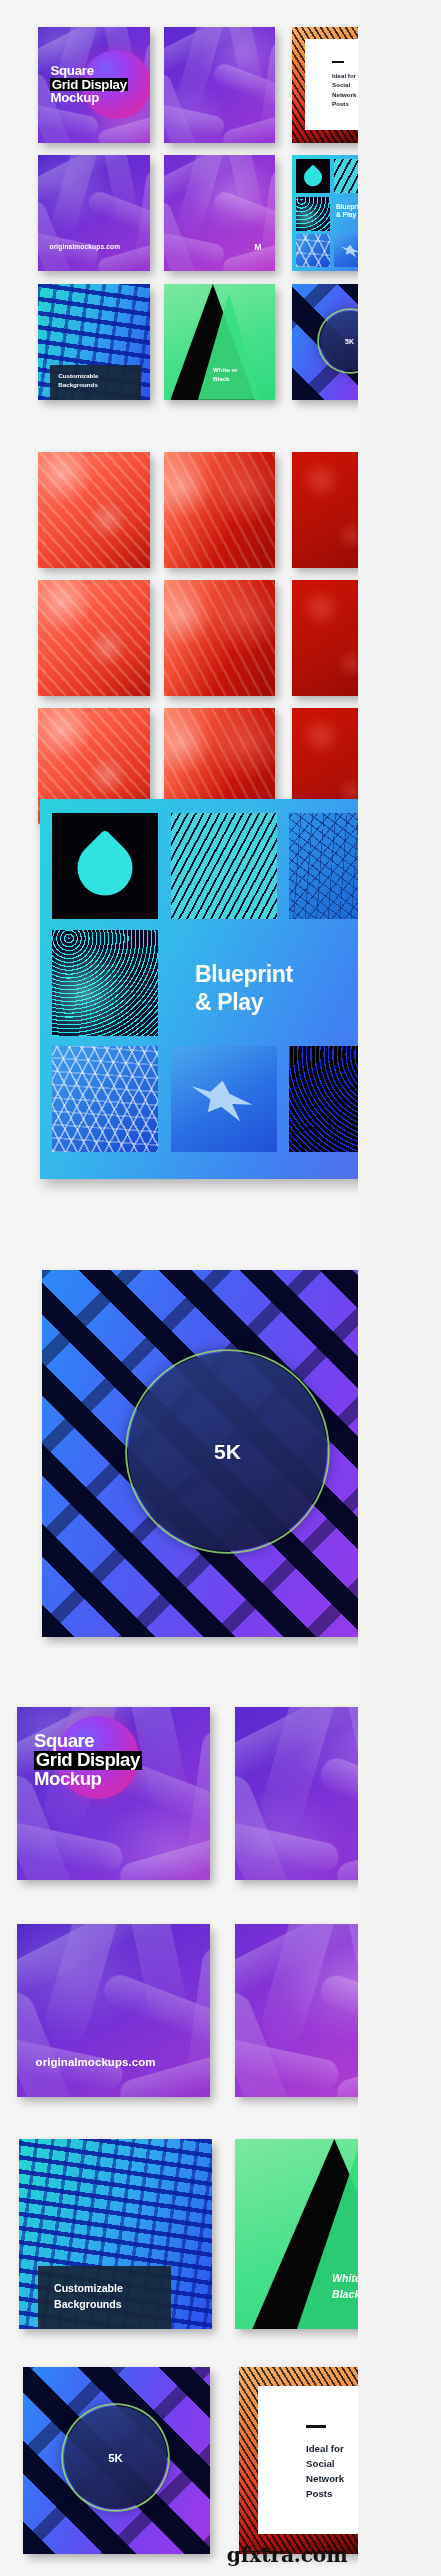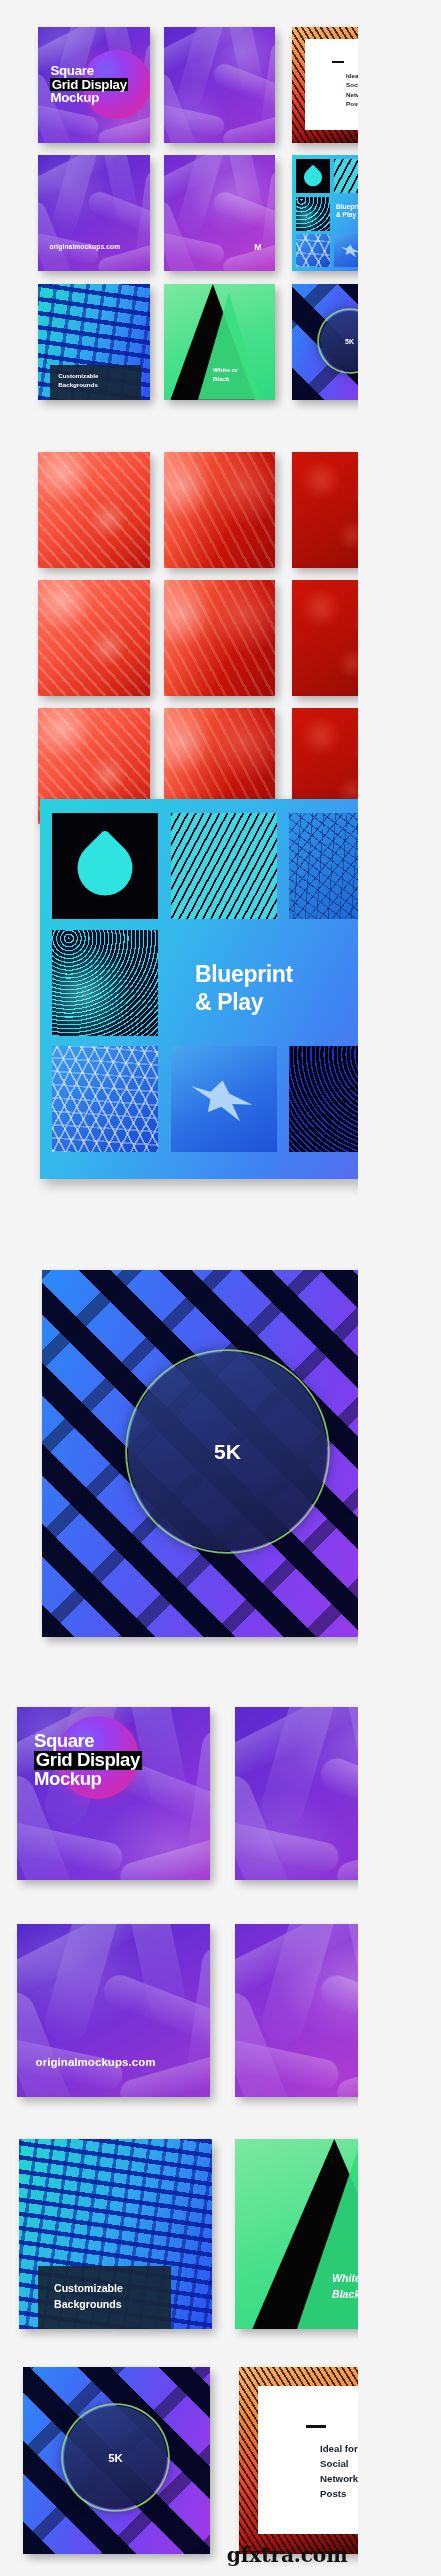--- a/index.html
+++ b/index.html
@@ -73,21 +73,21 @@
     box-shadow:0 0 16px rgba(200,40,170,.45);
   }
 
   
   .headline{position:absolute;z-index:3;color:#fff;font-weight:700;line-height:1.02;}
   .headline .ln{display:block;white-space:nowrap;}
   .headline .ln.inv{background:#000;padding:0 .10em;display:inline-block;}
 
   
   .lbl{position:absolute;z-index:3;color:#fff;font-weight:700;line-height:1.25;white-space:pre-line;}
-  .lbl.dark{color:#16202e;margin-left:14px;}
+  .lbl.dark{color:#16202e;}
   .badge-dark{
     position:absolute;z-index:2;background:#16273a;opacity:.93;
   }
   .mono-m{position:absolute;z-index:3;color:#fff;font-weight:800;letter-spacing:-.06em;}
 
   
   .stripes-orange{
     background:
       repeating-linear-gradient(58deg, rgba(0,0,0,.72) 0 1.8px, rgba(0,0,0,0) 1.8px 5.3px),
       linear-gradient(168deg,#f6b26b 0%,#f08a3c 22%,#e4472a 52%,#b3140d 78%,#300503 100%);

